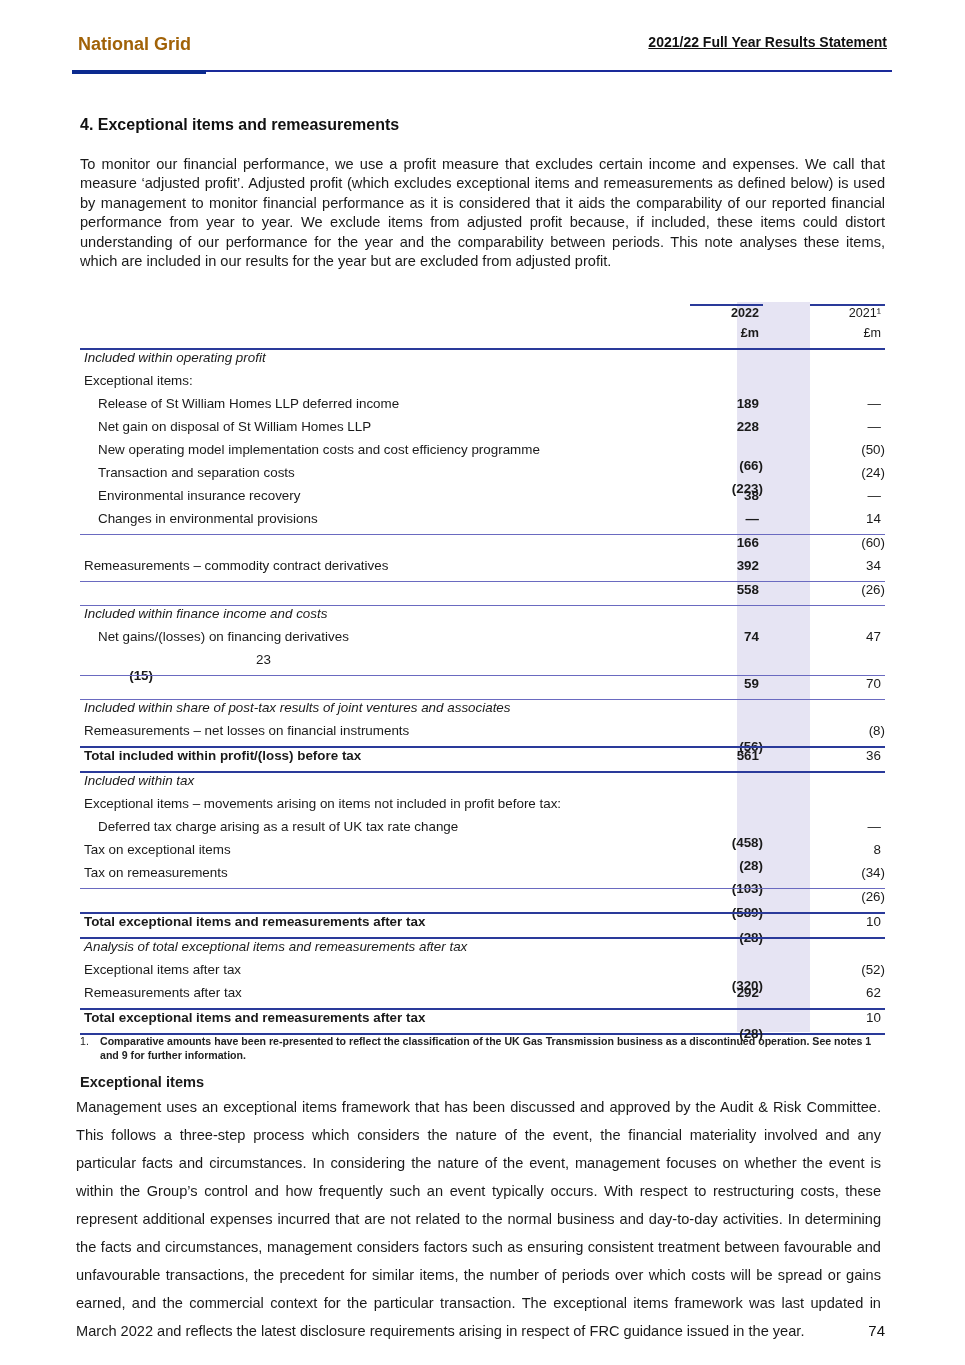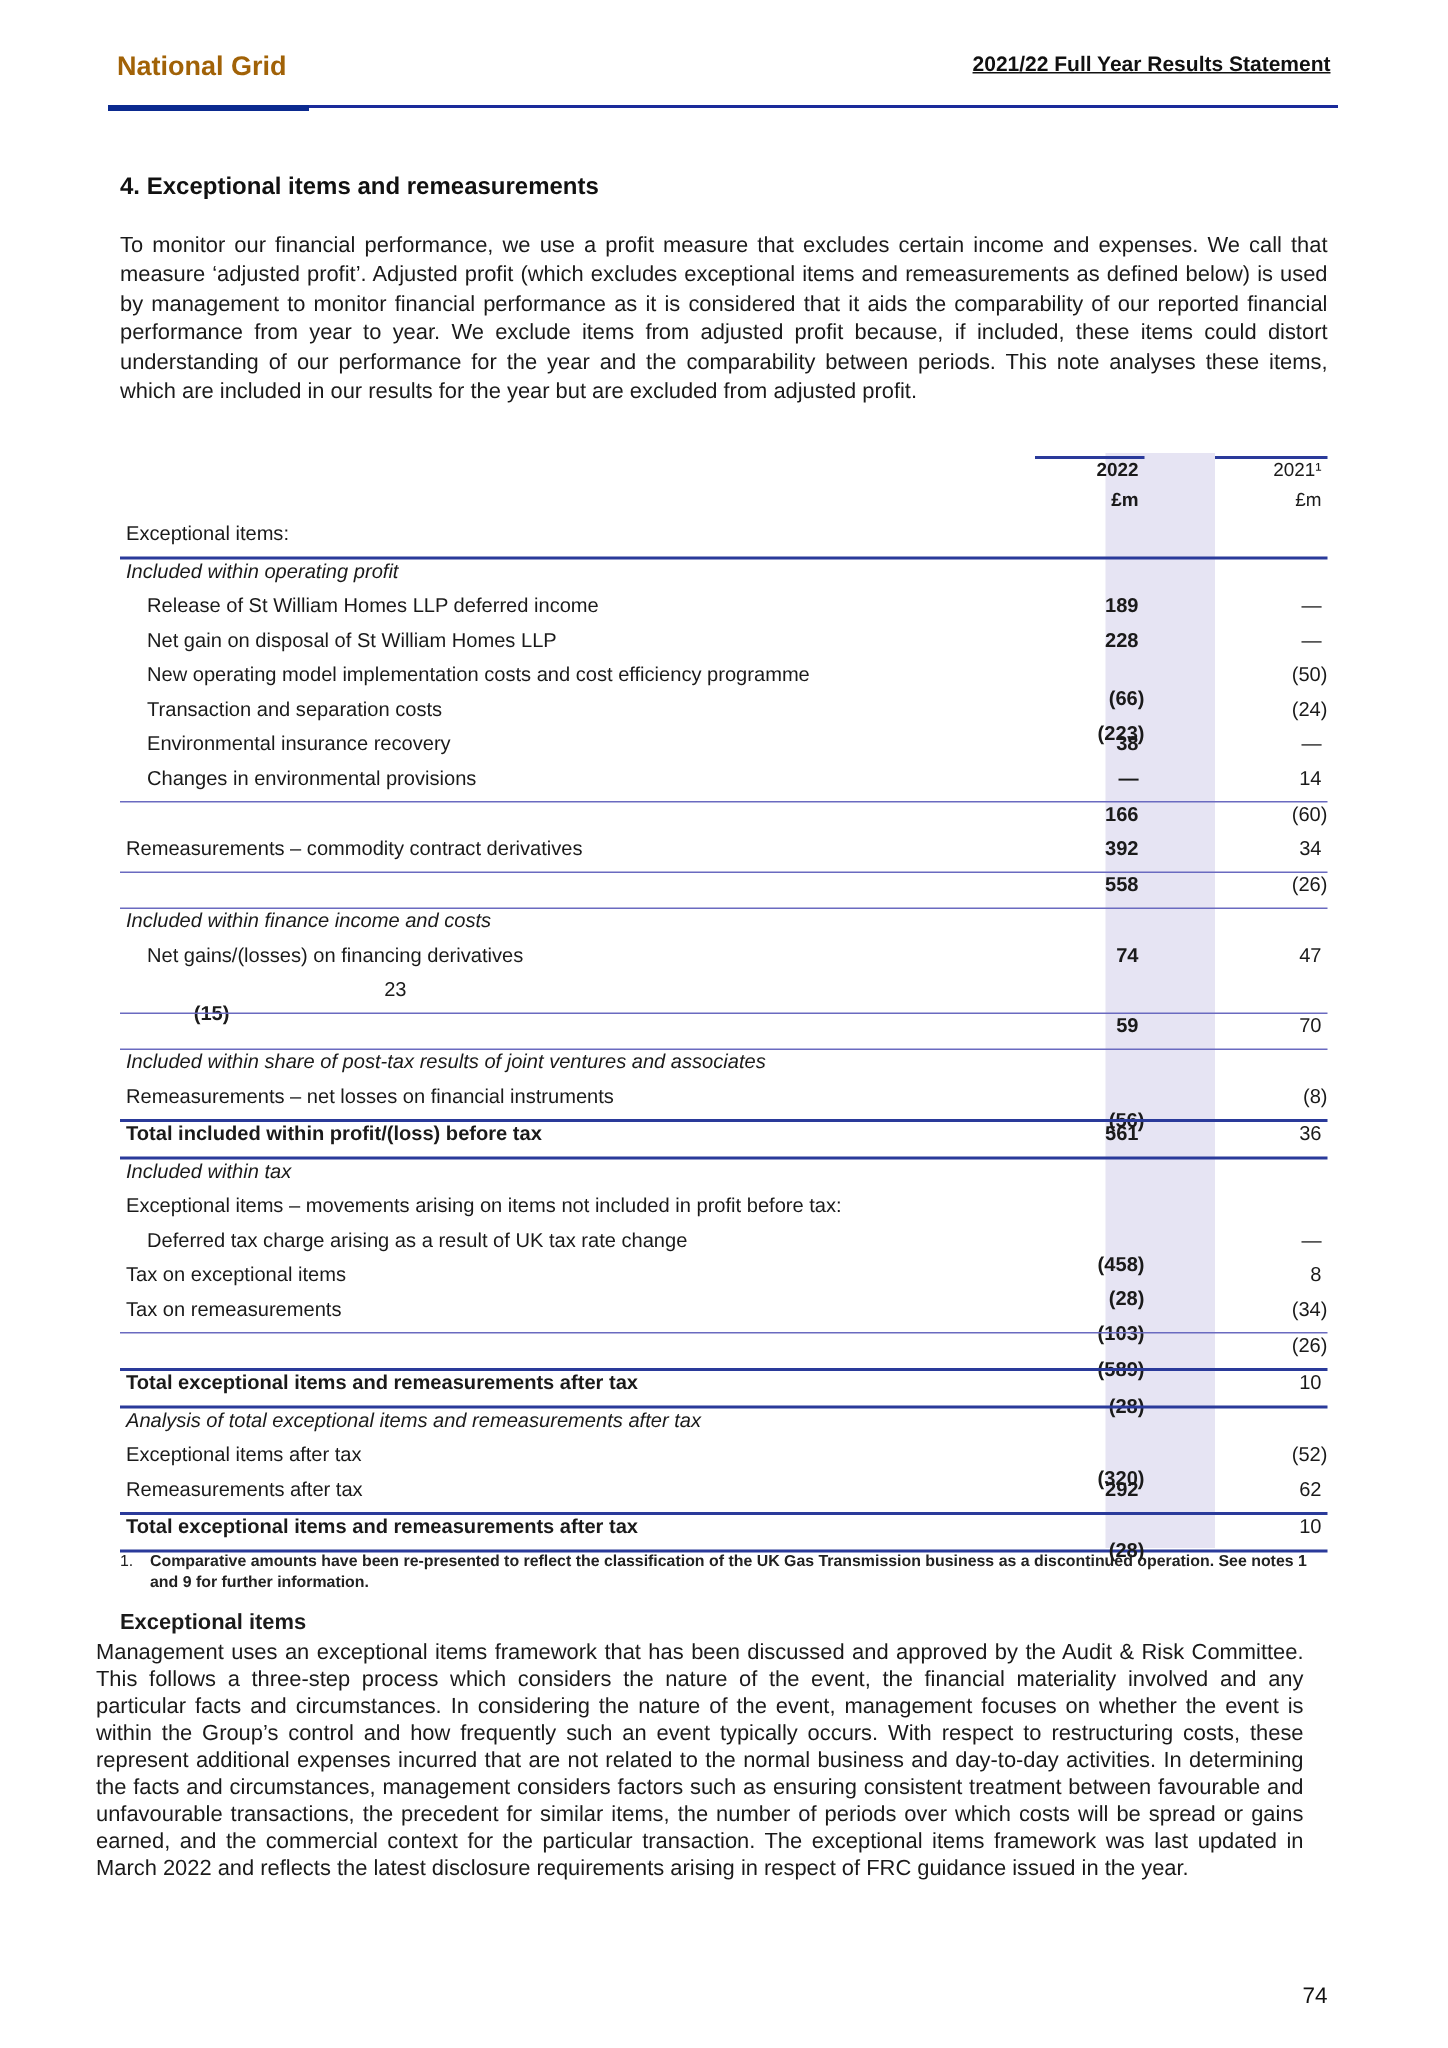--- a/index.html
+++ b/index.html
@@ -23,21 +23,21 @@
   .row .v21.neg { padding-right: 0; }
   .hd { height: 22px; font-size: 12.6px; }
   .hd .v22 { font-weight: bold; }
   .hd .v21 { font-weight: normal; }
   .line-top { border-top: 1px solid #6a6ac0; }
   .line-top-dark { border-top: 2px solid #2a3a9a; }
   .foot { position: absolute; left: 80px; top: 1034px; width: 800px; font-size: 10.6px; line-height: 14px; color: #222; }
   .foot .num { position: absolute; left: 0; }
   .foot .txt { padding-left: 20px; display: block; font-weight: bold; }
   .sub-head { position: absolute; left: 80px; top: 1074px; font-size: 14.6px; font-weight: bold; }
-  .body2 { position: absolute; left: 64px; top: 1093px; width: 805px; font-size: 14.6px; line-height: 18px; text-align: justify; }
+  .body2 { position: absolute; left: 76px; top: 1093px; width: 805px; font-size: 14.6px; line-height: 28px; text-align: justify; }
   .page-num { position: absolute; right: 80px; top: 1322px; font-size: 15px; color: #111; }
 </style>
 </head>
 <body>
 
 <div class="hdr-left">National Grid</div>
 <div class="hdr-right">2021/22 Full Year Results Statement</div>
 <div class="hdr-rule"></div>
 <div class="hdr-rule-thick"></div>
 
@@ -51,27 +51,27 @@
     <span class="lbl"></span>
     <span class="v22" style="border-top:2px solid #2a3a9a; margin-left:0;">2022</span>
     <span class="v21" style="border-top:2px solid #2a3a9a;">2021¹</span>
   </div>
   <div class="row hd">
     <span class="lbl"></span>
     <span class="v22">£m</span>
     <span class="v21">£m</span>
   </div>
   <div id="rows">
+      <div class="row line-top-dark">
+        <span class="lbl it">Included within operating profit</span>
+        <span class="v22"></span>
+        <span class="v21"></span>
+      </div>
       <div class="row">
         <span class="lbl">Exceptional items:</span>
-        <span class="v22"></span>
-        <span class="v21"></span>
-      </div>
-      <div class="row line-top-dark">
-        <span class="lbl it">Included within operating profit</span>
         <span class="v22"></span>
         <span class="v21"></span>
       </div>
       <div class="row">
         <span class="lbl indent">Release of St William Homes LLP deferred income</span>
         <span class="v22">189</span>
         <span class="v21">—</span>
       </div>
       <div class="row">
         <span class="lbl indent">Net gain on disposal of St William Homes LLP</span>

